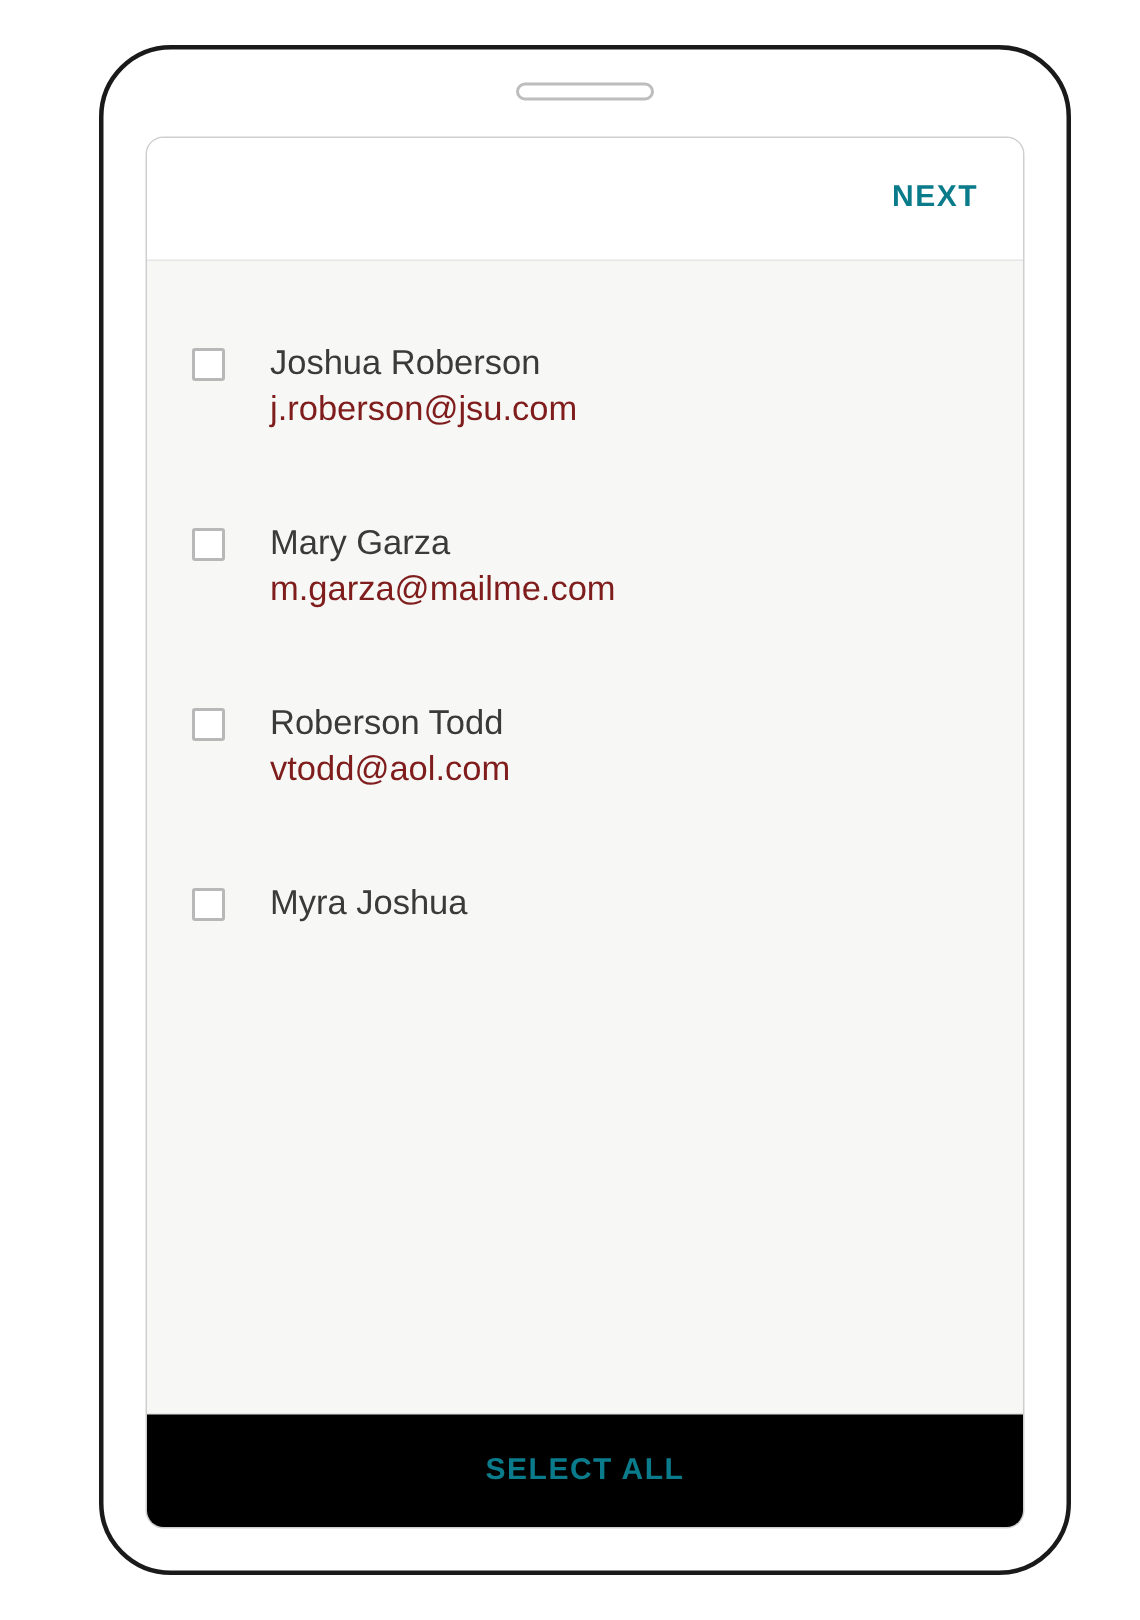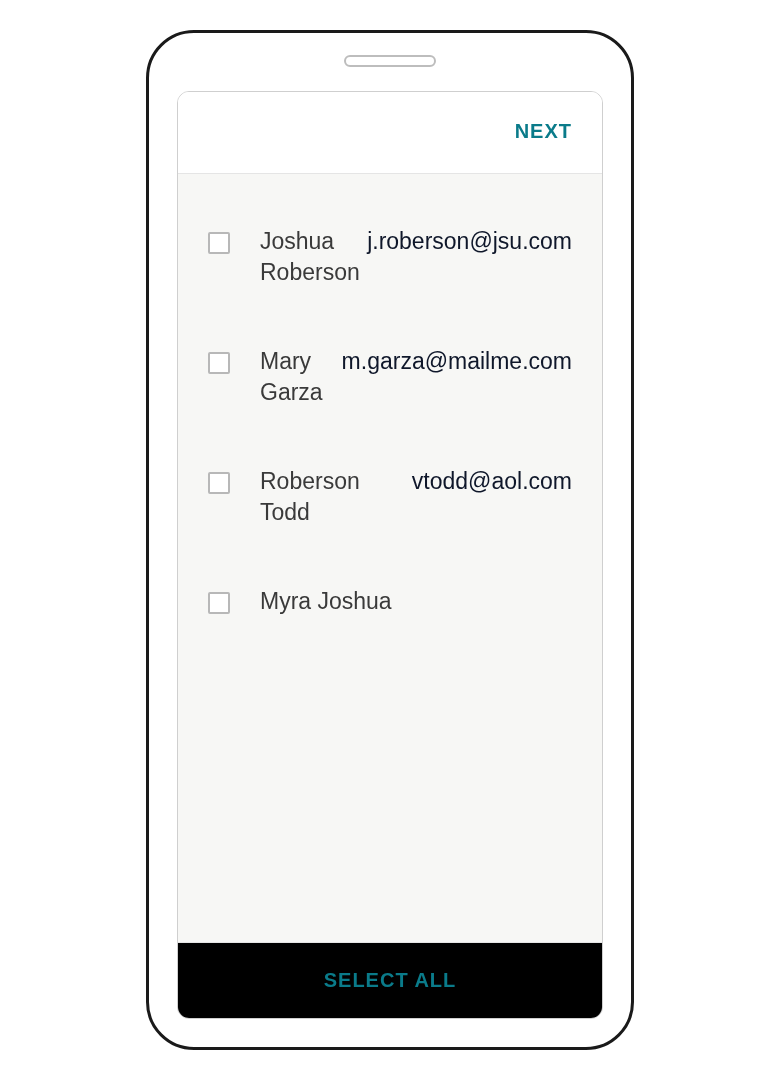--- a/index.html
+++ b/index.html
@@ -10,21 +10,21 @@
     body {
       font-family: -apple-system, BlinkMacSystemFont, "Segoe UI", Helvetica, Arial, sans-serif;
       background: #ffffff;
       width: 760px;
       height: 1080px;
       display: flex;
       align-items: center;
       justify-content: center;
     }
     .phone-frame {
-      width: 488px;
+      width: 648px;
       height: 1020px;
       border: 3px solid #1a1a1a;
       border-radius: 48px;
       background: #ffffff;
       padding: 22px 28px 28px 28px;
       display: flex;
       flex-direction: column;
       align-items: center;
       position: relative;
       margin-left: 20px;
@@ -99,30 +99,30 @@
       height: 22px;
       border: 2px solid #b8b8b8;
       border-radius: 2px;
       margin-top: 6px;
       cursor: pointer;
       flex-shrink: 0;
       background: #ffffff;
     }
     .item-text {
       display: flex;
-      flex-direction: row;
+      flex-direction: column;
     }
     .item-name {
       font-size: 23px;
       color: #3a3a3a;
       line-height: 1.35;
     }
     .item-email {
       font-size: 23px;
-      color: #0f172a;
+      color: #7f1d1d;
       line-height: 1.35;
     }
     .footer {
       background: #000000;
       border-top: 1px solid #e5e5e5;
       padding: 26px 0;
       text-align: center;
     }
     .select-all-btn {
       color: #0a7b8a;

